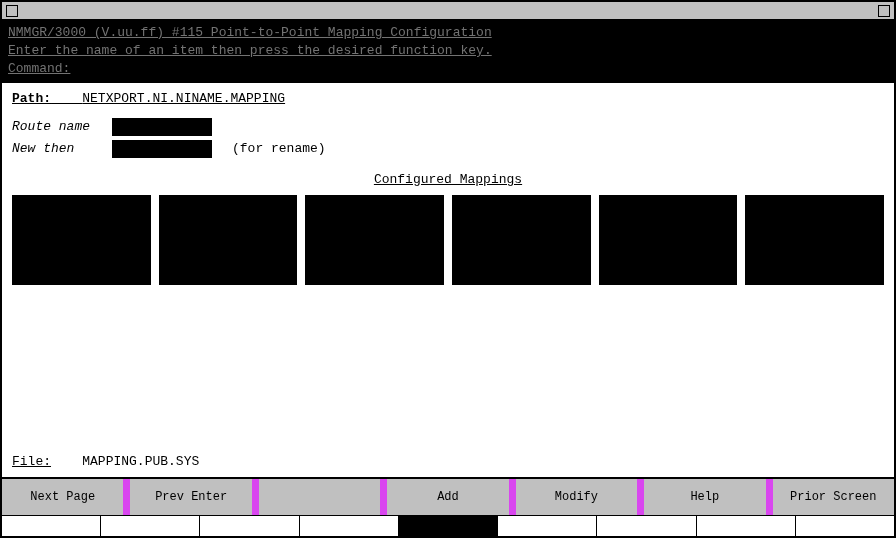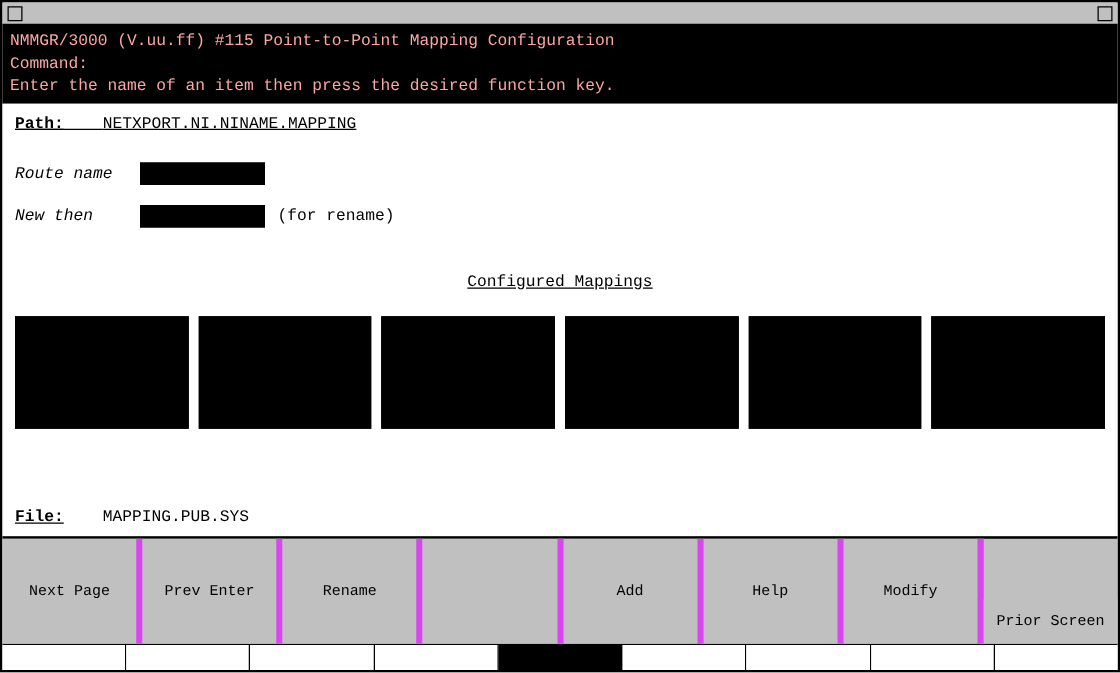--- a/index.html
+++ b/index.html
@@ -54,34 +54,34 @@
       background: #c0c0c0;
       margin-left: auto;
       display: flex;
       align-items: center;
       justify-content: center;
       font-size: 9px;
     }
 
     .header-section {
       background: #000000;
-      color: #fca5a5;
+      color: #737373;
       padding: 4px 6px;
       font-family: 'Courier New', Courier, monospace;
       font-size: 13px;
       line-height: 1.4;
+      text-decoration: underline;
     }
 
     .main-content {
       background: #ffffff;
       flex: 1;
       padding: 8px 10px;
       display: flex;
       flex-direction: column;
-      gap: 12px;
     }
 
     .path-line {
       font-family: 'Courier New', Courier, monospace;
       font-size: 13px;
       margin-bottom: 12px;
       text-decoration: underline;
     }
 
     .path-label {
@@ -107,29 +107,29 @@
       color: #ffffff;
       border: 1px solid #000;
       width: 100px;
       height: 18px;
       font-family: 'Courier New', Courier, monospace;
       font-size: 13px;
       padding: 0 2px;
     }
 
     .form-suffix {
-      margin-left: 10px;
+      margin-left: 20px;
     }
 
     .configured-title {
       text-align: center;
       text-decoration: underline;
       font-family: 'Courier New', Courier, monospace;
       font-size: 13px;
-      margin: 20px 0 8px 0;
+      margin: 10px 0 8px 0;
     }
 
     .mapping-grid {
       display: flex;
       flex-direction: row;
       gap: 8px;
       margin-bottom: 10px;
     }
 
     .mapping-box {
@@ -141,53 +141,52 @@
 
     .file-line {
       font-family: 'Courier New', Courier, monospace;
       font-size: 13px;
       margin-top: auto;
       padding-top: 4px;
     }
 
     .file-label {
       text-decoration: underline;
-      font-weight: bold;
+      font-weight: normal;
     }
 
     .bottom-bar {
       background: #c0c0c0;
       border-top: 2px solid #000;
     }
 
     .function-keys-row {
       display: flex;
       flex-direction: row;
       border-bottom: 1px solid #000;
     }
 
     .fkey-btn {
       flex: 1;
       background: #c0c0c0;
-      border-right: 5px solid #d946ef;
+      border-right: 7px solid #d946ef;
       text-align: center;
       padding: 4px 2px;
       font-family: 'Courier New', Courier, monospace;
       font-size: 12px;
       cursor: pointer;
       line-height: 1.2;
       min-height: 36px;
       display: flex;
       align-items: center;
       justify-content: center;
     }
 
     .fkey-btn:last-child {
       border-right: none;
-      margin-top: 48px;
     }
 
     .fkey-btn.empty {
       background: #c0c0c0;
     }
 
     .fkey-numbers-row {
       display: flex;
       flex-direction: row;
     }
@@ -217,22 +216,22 @@
 
 <div class="window-frame">
 
   <div class="title-bar">
     <div class="title-bar-close"></div>
     <div class="title-bar-maximize"></div>
   </div>
 
   <div class="header-section">
     <div>NMMGR/3000 (V.uu.ff) #115  Point-to-Point Mapping Configuration</div>
+    <div>Enter the name of an item then press the desired function key.</div>
     <div>Command:</div>
-    <div>Enter the name of an item then press the desired function key.</div>
   </div>
 
   <div class="main-content">
 
     <div class="path-line">
       <span class="path-label">Path:</span>
       &nbsp;&nbsp;
       <span>NETXPORT.NI.NINAME.MAPPING</span>
     </div>
 
@@ -264,25 +263,24 @@
       <span>MAPPING.PUB.SYS</span>
     </div>
   </div>
 
   <div class="bottom-bar">
     <div class="function-keys-row">
       <div class="fkey-btn">Next
 Page</div>
       <div class="fkey-btn">Prev
 Enter</div>
-      <div class="fkey-btn">Rename</div>
       <div class="fkey-btn empty"></div>
       <div class="fkey-btn">Add</div>
+      <div class="fkey-btn">Modify</div>
       <div class="fkey-btn">Help</div>
-      <div class="fkey-btn">Modify</div>
       <div class="fkey-btn">Prior
 Screen</div>
     </div>
     <div class="fkey-numbers-row">
       <div class="fkey-num"></div>
       <div class="fkey-num"></div>
       <div class="fkey-num"></div>
       <div class="fkey-num"></div>
       <div class="fkey-num highlighted"></div>
       <div class="fkey-num"></div>

